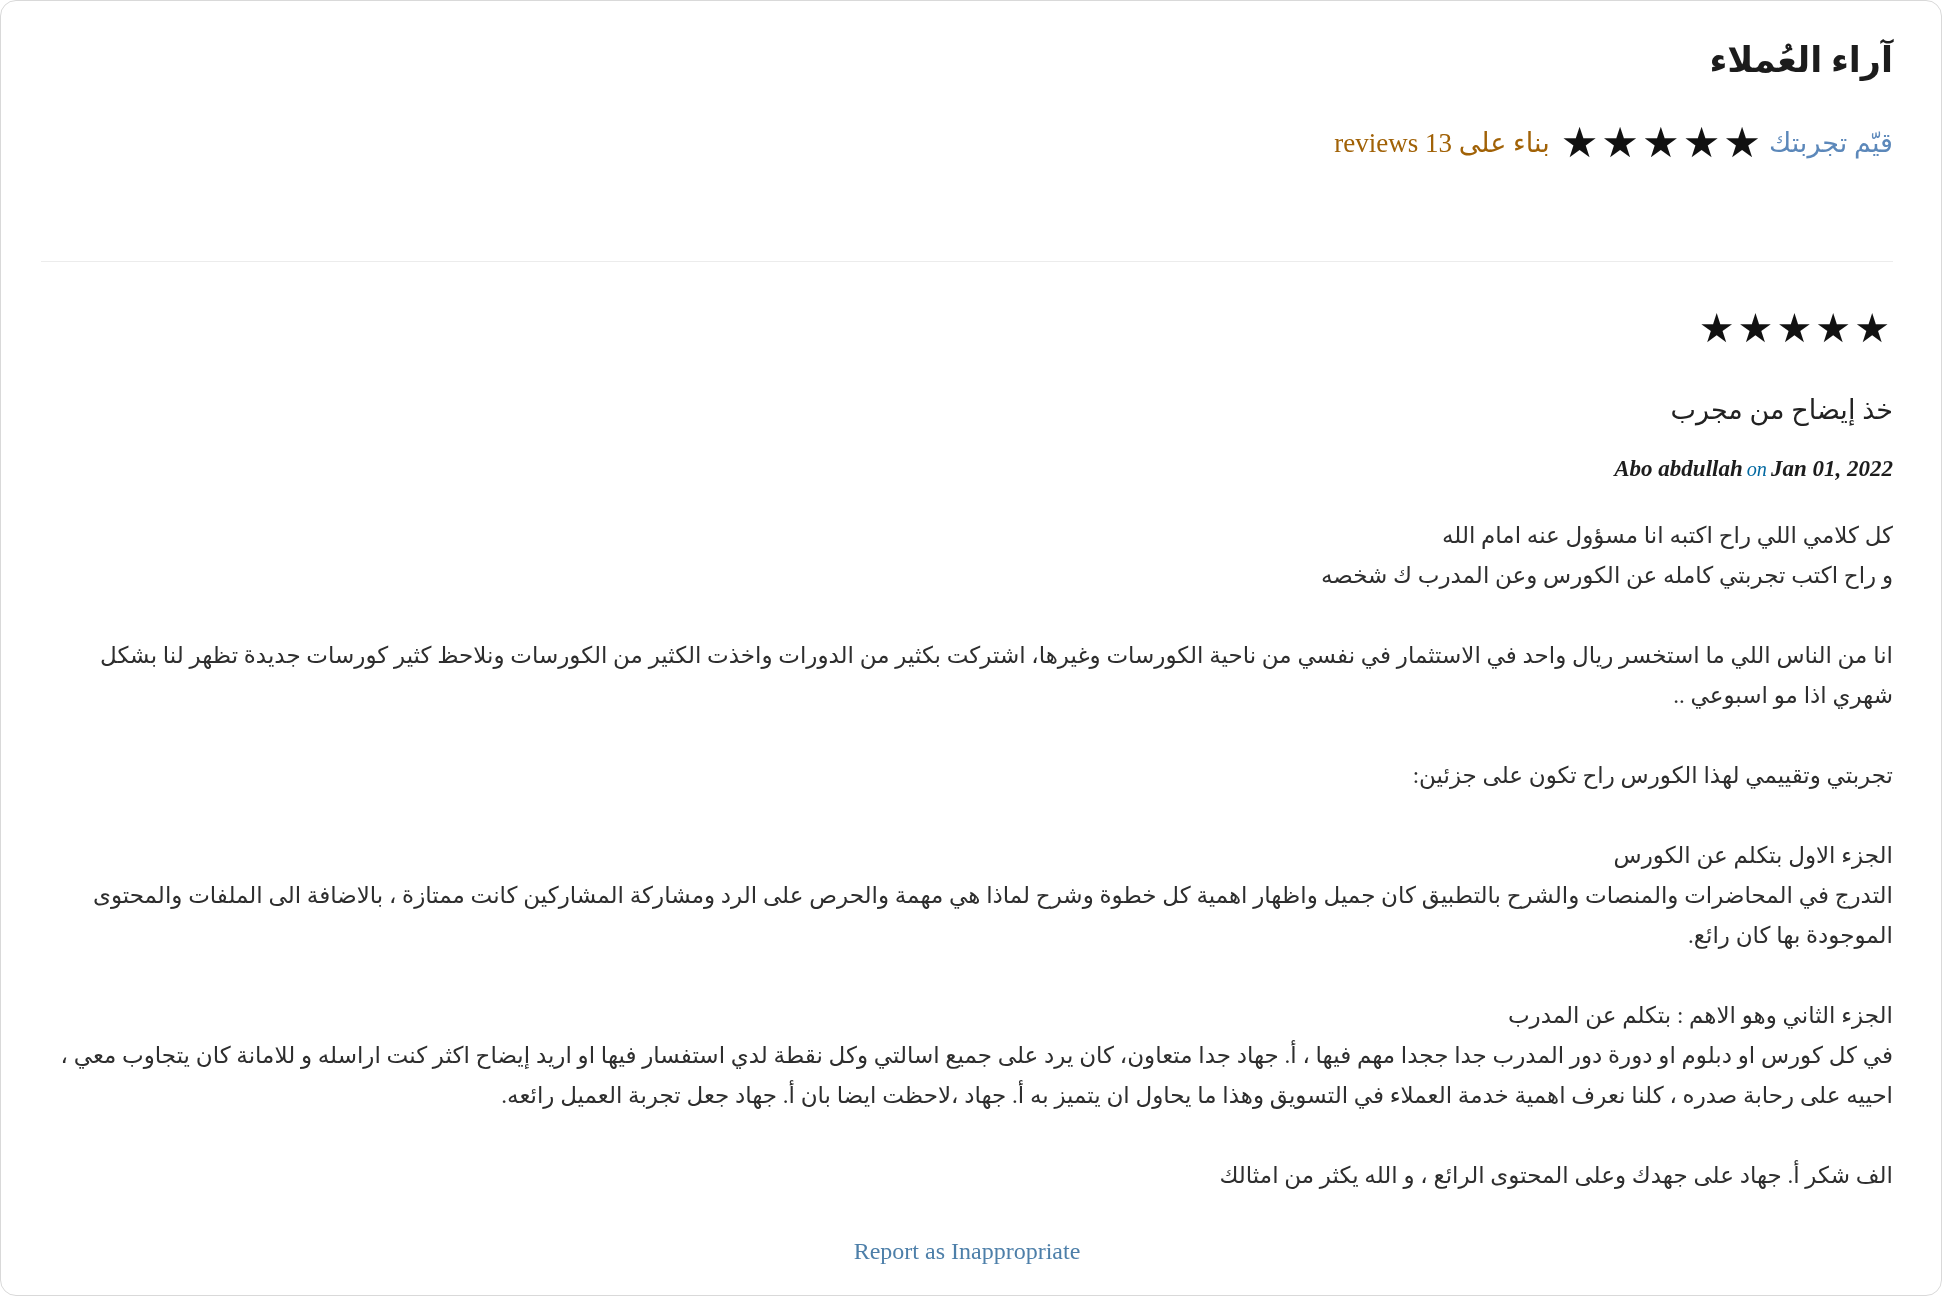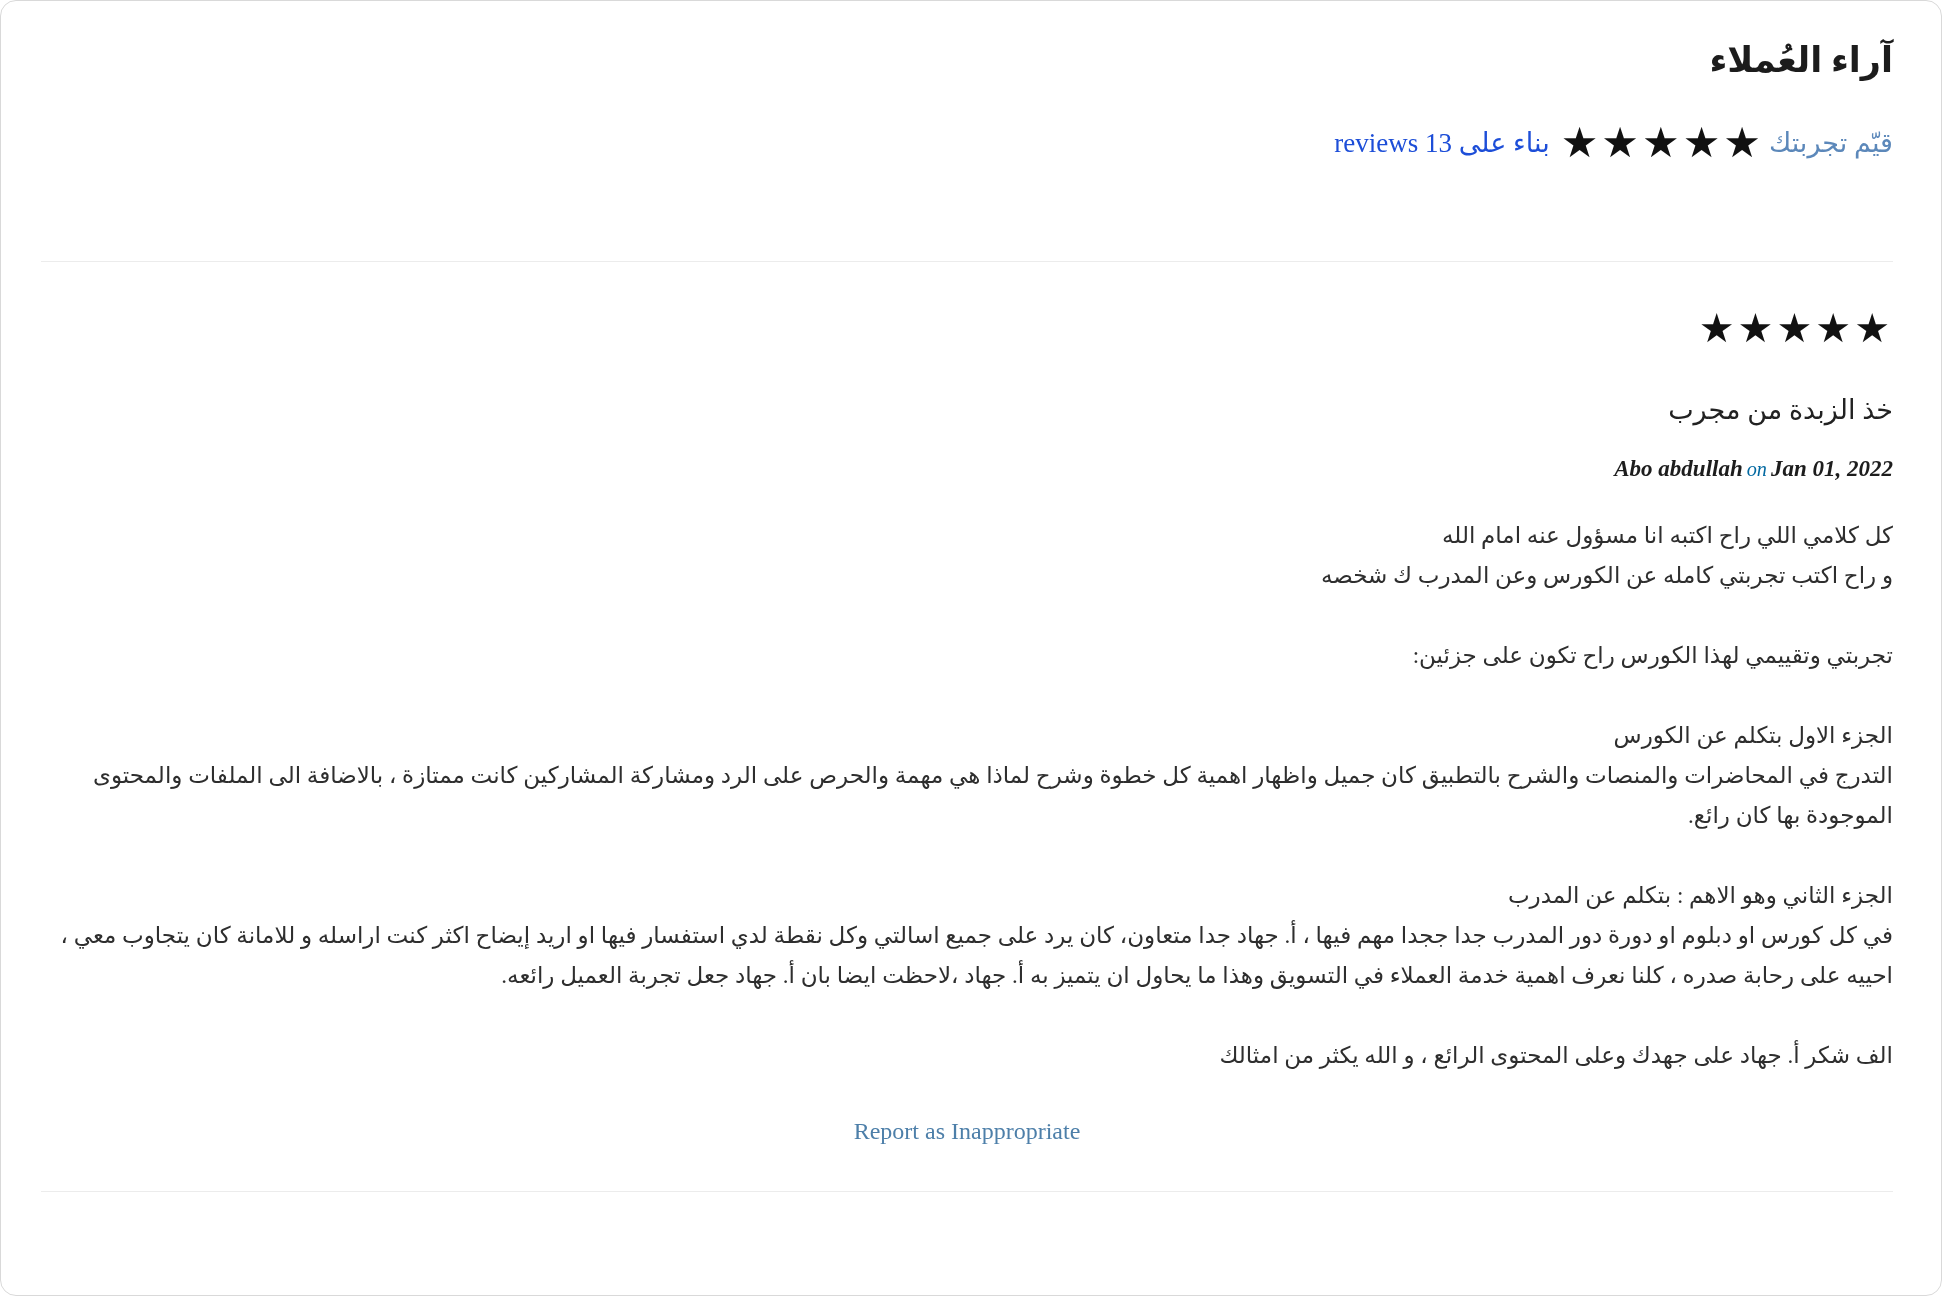--- a/index.html
+++ b/index.html
@@ -44,21 +44,21 @@
   .rate-link{
     font-size:27px;
     color:#5c88ba;
     text-decoration:none;
     cursor:pointer;
     white-space:nowrap;
     text-align:center;
   }
   .based-on{
     font-size:27px;
-    color:#1d4ed8;
+    color:#a16207;
     margin-right:6px;
     white-space:nowrap;
   }
   .divider{
     border:0;
     border-top:1px solid #ececec;
     margin:94px 0 0 0;
   }
   
   .review{padding-top:46px;}
@@ -114,29 +114,30 @@
       <a class="rate-link">قيّم تجربتك</a>
       <span class="stars">★★★★★</span>
       <span class="based-on">بناء على 13 reviews</span>
     </div>
 
     <hr class="divider">
 
     <div class="review">
       <div class="stars">★★★★★</div>
 
-      <h3 class="review-title">خذ الزبدة من مجرب</h3>
+      <h3 class="review-title">خذ إيضاح من مجرب</h3>
 
       <div class="review-author">
         <span class="author-name">Abo abdullah</span><span class="on-word">on</span><span class="review-date">Jan 01, 2022</span>
       </div>
 
       <div class="review-body">
         <p>كل كلامي اللي راح اكتبه انا مسؤول عنه امام الله
 و راح اكتب تجربتي كامله عن الكورس وعن المدرب ك شخصه</p>
+        <p>انا من الناس اللي ما استخسر ريال واحد في الاستثمار في نفسي من ناحية الكورسات وغيرها، اشتركت بكثير من الدورات واخذت الكثير من الكورسات ونلاحظ كثير كورسات جديدة تظهر لنا بشكل شهري اذا مو اسبوعي ..</p>
         <p>تجربتي وتقييمي لهذا الكورس راح تكون على جزئين:</p>
         <p>الجزء الاول بتكلم عن الكورس
 التدرج في المحاضرات والمنصات والشرح بالتطبيق كان جميل واظهار اهمية كل خطوة وشرح لماذا هي مهمة والحرص على الرد ومشاركة المشاركين كانت ممتازة ، بالاضافة الى الملفات والمحتوى الموجودة بها كان رائع.</p>
         <p>الجزء الثاني وهو الاهم : بتكلم عن المدرب
 في كل كورس او دبلوم او دورة دور المدرب جدا ججدا مهم فيها ، أ. جهاد جدا متعاون، كان يرد على جميع اسالتي وكل نقطة لدي استفسار فيها او اريد إيضاح اكثر كنت اراسله و للامانة كان يتجاوب معي ، احييه على رحابة صدره ، كلنا نعرف اهمية خدمة العملاء في التسويق وهذا ما يحاول ان يتميز به أ. جهاد ،لاحظت ايضا بان أ. جهاد جعل تجربة العميل رائعه.</p>
         <p>الف شكر أ. جهاد على جهدك وعلى المحتوى الرائع ، و الله يكثر من امثالك</p>
       </div>
 
       <div class="report-row">
         <a class="report-link">Report as Inappropriate</a>

